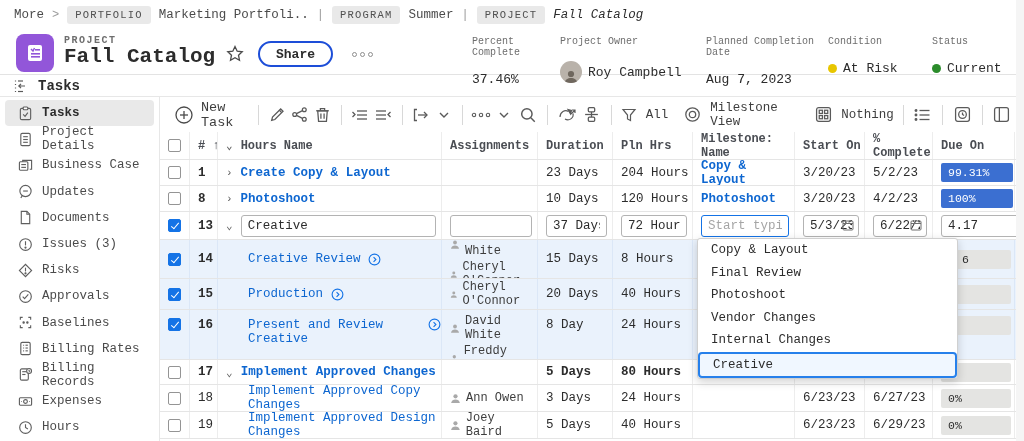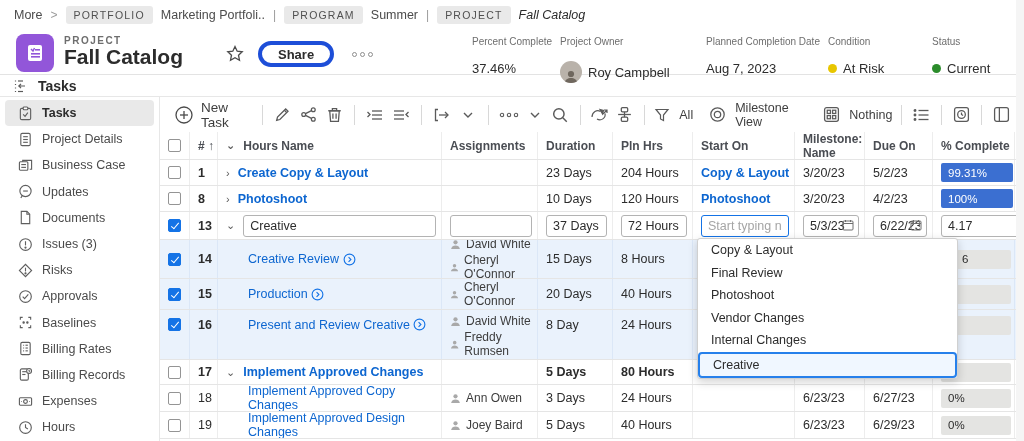--- a/index.html
+++ b/index.html
@@ -1,38 +1,38 @@
 <!DOCTYPE html>
 <html><head>
 <meta charset="utf-8">
 <style>
   * { margin:0; padding:0; box-sizing:border-box; }
   html,body { background:#f5f5f5; }
   body { font-family:"Liberation Sans","DejaVu Sans",sans-serif; color:#2c2c2c; }
-  .app { position:relative; width:1016px; height:441px; background:#fff; overflow:hidden; }
+  .app { position:relative; width:1016px; height:441px; background:#fff; overflow:hidden;font-family:Liberation Mono, monospace; }
 
   
   .topbar { position:absolute; left:0; top:0; width:1024px; height:30px;
     display:flex; align-items:center; gap:8px; padding-left:14px; font-size:12.5px; color:#4b4b4b; }
   .crumb-sep { color:#9b9b9b; font-size:12px; }
   .chip { background:#e9e9e9; color:#505050; font-size:10.5px; letter-spacing:1.2px;
     padding:3px 8px; border-radius:3px; font-weight:400; }
   .crumb-italic { font-style:italic; color:#2c2c2c; }
 
   
   .proj-header { position:absolute; left:0; top:30px; width:1024px; height:45px;
     border-bottom:1px solid #e3e3e3; }
   .proj-icon { position:absolute; left:16px; top:4px; width:38px; height:38px;
     background:#9256d9; border-radius:8px; display:flex; align-items:center; justify-content:center; }
   .proj-eyebrow { position:absolute; left:64px; top:5px; font-size:10px; letter-spacing:1.5px;
     color:#6e6e6e; font-weight:700; }
   .proj-title { position:absolute; left:64px; top:15px; font-size:21px; font-weight:700; color:#2c2c2c; }
   .star-btn { position:absolute; left:225px; top:14px; }
   .share-btn { position:absolute; left:258px; top:11px; height:26px; padding:0 16px;
-    border:4px solid #1d4ed8; border-radius:15px; background:#fff; font-size:13px; font-weight:700;
+    border:2px solid #1d4ed8; border-radius:15px; background:#fff; font-size:13px; font-weight:700;
     display:flex; align-items:center; }
   .more-dots { position:absolute; left:352px; top:22px; display:flex; gap:3px; }
   .more-dots i { width:5px; height:5px; border:1px solid #8e8e8e; border-radius:50%; display:block; }
 
   .stats { position:absolute; left:472px; top:6px; display:flex; }
   .stat { margin-right:0; }
   .stat .lbl { font-size:10px; color:#6e6e6e; margin-bottom:14px; }
   .stat .val { font-size:13px; color:#2c2c2c; display:flex; align-items:center; gap:6px; }
   .stat.s1{width:88px;} .stat.s2{width:146px;} .stat.s3{width:122px;} .stat.s4{width:104px;} .stat.s5{width:80px;}
   .avatar { width:22px; height:22px; border-radius:50%; background:#b9b2aa; overflow:hidden;
@@ -525,30 +525,30 @@
         <div class="cell">
             <span>Assignments</span>
           </div>
         <div class="cell">
             <span>Duration</span>
           </div>
         <div class="cell">
             <span>Pln Hrs</span>
           </div>
         <div class="cell">
+            <span>Milestone: Name</span>
+          </div>
+        <div class="cell">
             <span>Start On</span>
           </div>
         <div class="cell">
-            <span>Milestone: Name</span>
+            <span>% Complete</span>
           </div>
         <div class="cell">
             <span>Due On</span>
-          </div>
-        <div class="cell">
-            <span>% Complete</span>
           </div>
         <div class="cell end"></div>
       </div>
 
       <div class="grid-row" style="height:26px">
         <div class="cell cb">
             <span class="checkbox"></span>
           </div>
         <div class="cell num">1</div>
         <div class="cell">

